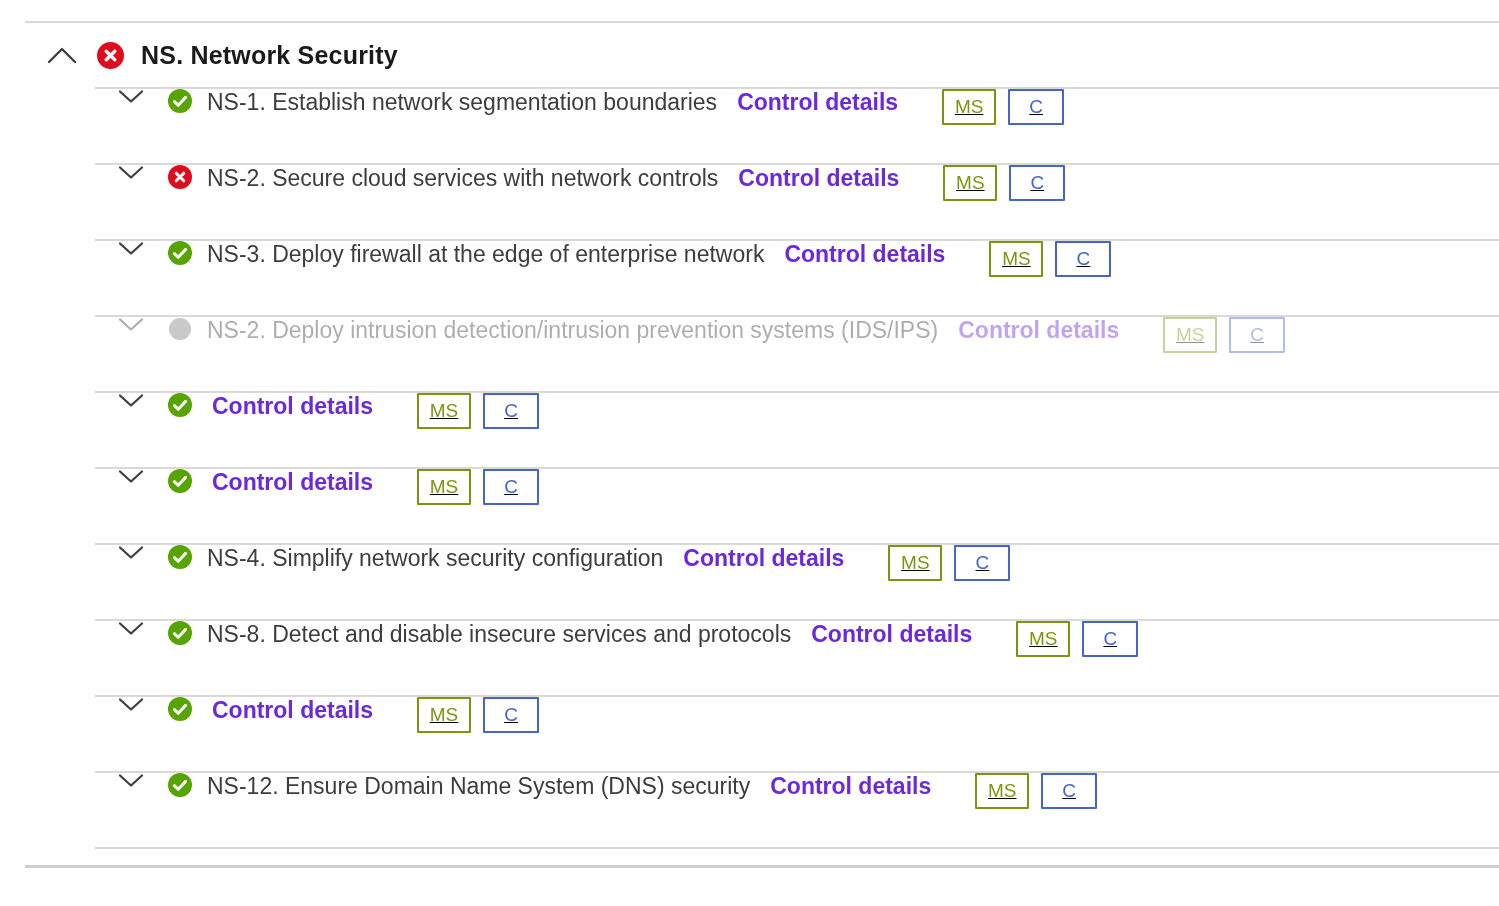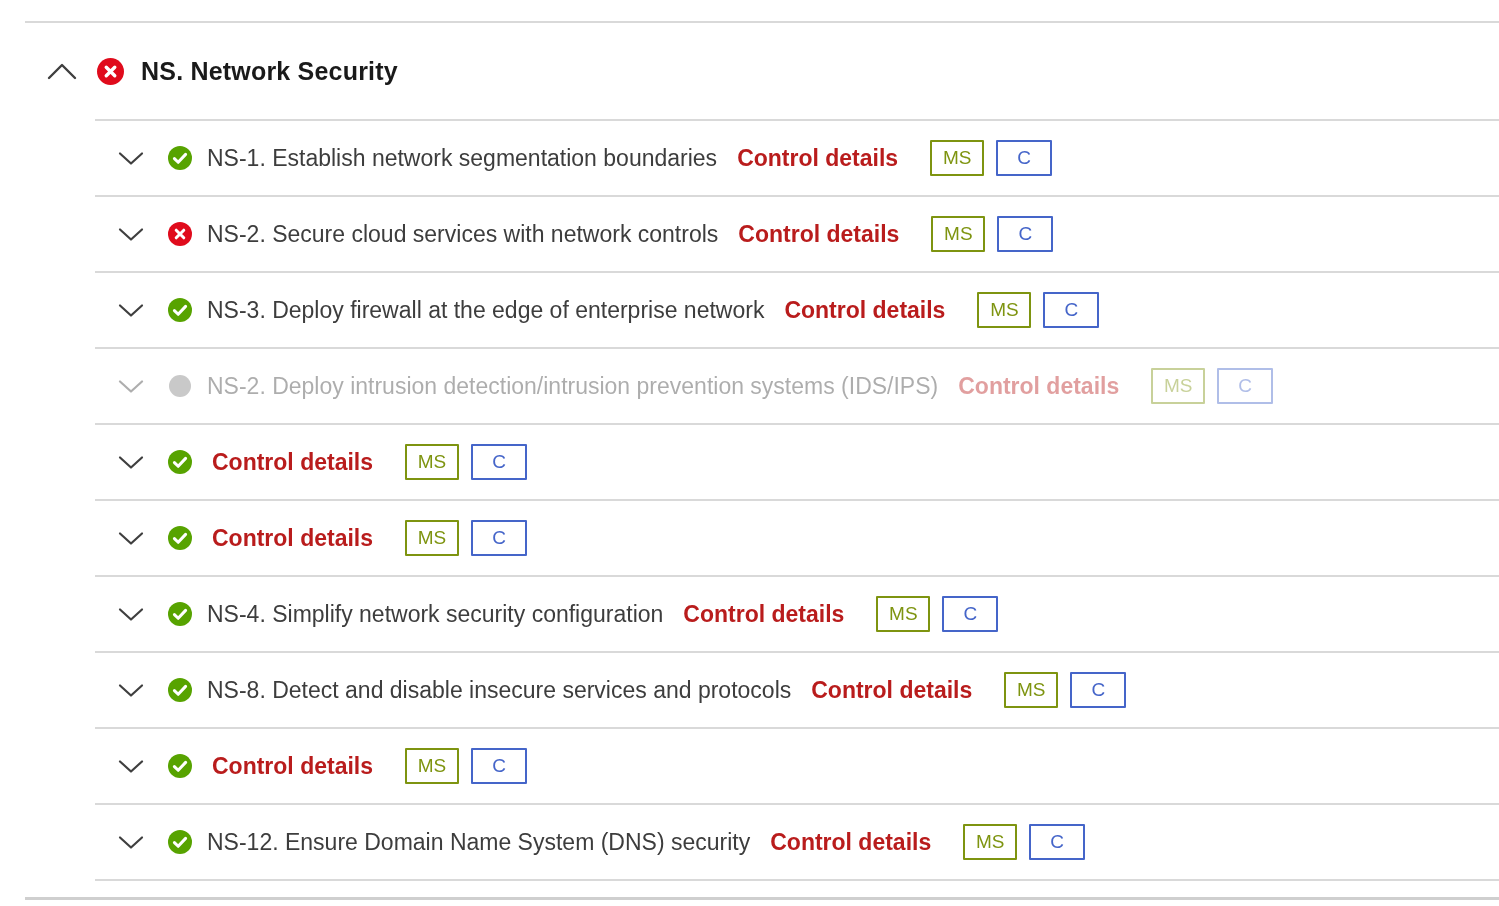--- a/index.html
+++ b/index.html
@@ -9,53 +9,53 @@
     -webkit-font-smoothing:antialiased;
   }
   .page{position:relative;width:1499px;height:906px;background:#fff;}
 
   .outer-rule{height:0;border-top:2px solid #d9d9d9;margin-left:25px;}
   .outer-rule.top{margin-top:21px;}
   .outer-rule.bottom{margin-top:16px;border-top:3px solid #cfcfcf;}
 
   
   .section-header{
-    height:96px;display:flex;align-items:center;
+    height:64px;display:flex;align-items:center;
     padding-left:46px;box-sizing:border-box;
   }
   .hdr-chevron{display:inline-flex;cursor:pointer;flex:0 0 auto;}
   .hdr-status{margin-left:19px;flex:0 0 auto;display:inline-flex;}
   .hdr-title{
     margin-left:17px;font-size:25px;font-weight:700;color:#1a1a1a;
     letter-spacing:.2px;white-space:nowrap;
   }
 
   
   .controls{margin-left:95px;border-top:2px solid #d9d9d9;}
   .row{
     height:74px;border-bottom:2px solid #d9d9d9;
-    display:flex;align-items:center;padding-left:23px;box-sizing:content-box;
+    display:flex;align-items:flex-start;padding-left:23px;box-sizing:content-box;
   }
   .row-chevron{display:inline-flex;cursor:pointer;flex:0 0 auto;}
   .status-wrap{margin-left:24px;flex:0 0 auto;display:inline-flex;width:24px;height:24px;}
   .status-wrap .st{display:none;width:24px;height:24px;}
   .row.status-pass .st-pass{display:inline-flex;}
   .row.status-fail .st-fail{display:inline-flex;}
   .row.status-none .st-none{display:inline-flex;}
   .dot{width:22px;height:22px;border-radius:50%;background:#c9c9c9;margin:1px;}
 
   .control-title{
     margin-left:15px;font-size:23px;font-weight:300;color:#3d3d3d;
     white-space:nowrap;
   }
   .control-link{
-    margin-left:20px;font-size:23px;font-weight:700;color:#b91c1c;
+    margin-left:20px;font-size:23px;font-weight:700;color:#6d28d9;
     white-space:nowrap;cursor:pointer;text-decoration:none;
   }
-  .badges{margin-left:32px;display:inline-flex;gap:12px;align-items:center;}
+  .badges{margin-left:44px;display:inline-flex;gap:12px;align-items:center;text-decoration:underline;}
   .badge{
     box-sizing:border-box;height:36px;min-width:54px;padding:0 10px;
     display:inline-flex;align-items:center;justify-content:center;
     font-size:19px;background:#fff;border:2px solid;border-radius:1px;
   }
   .badge-ms{border-color:#7e9410;color:#7e9410;}
   .badge-c{border-color:#4565c9;color:#4565c9;min-width:56px;}
 
   
   .row.muted .fade{opacity:.42;}

